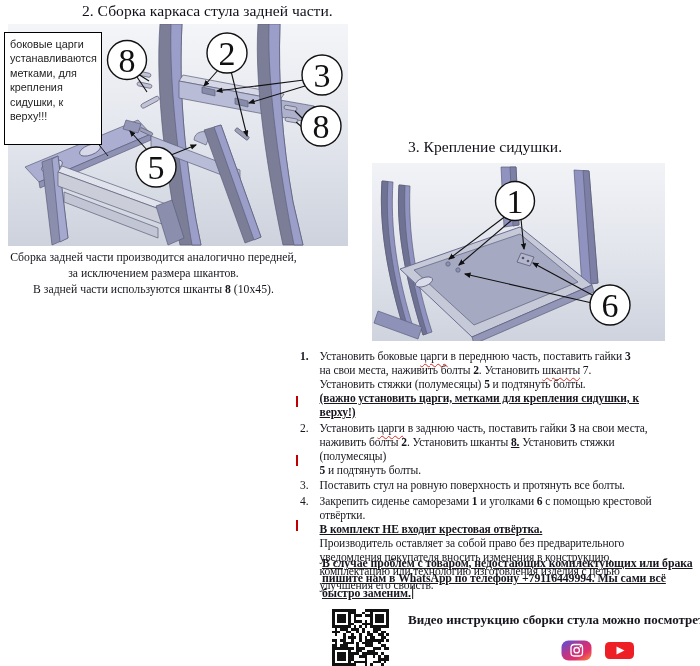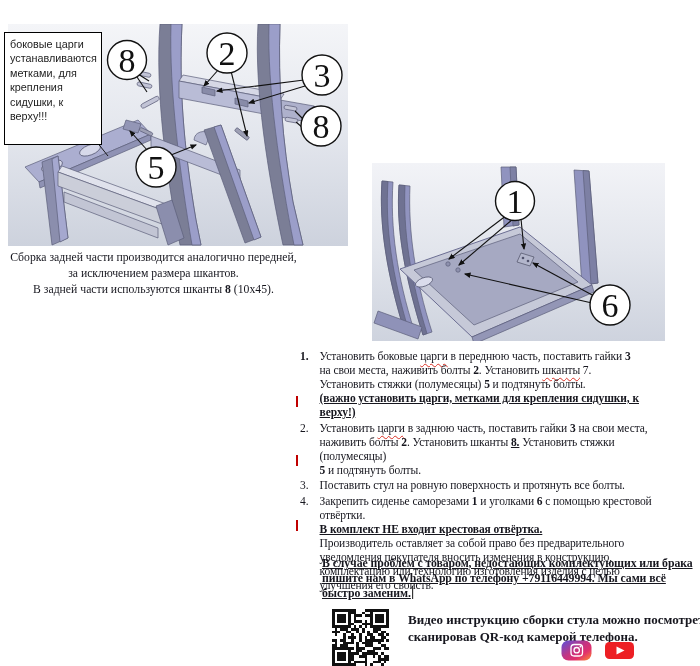--- a/index.html
+++ b/index.html
@@ -32,20 +32,21 @@
   .qr-caption{position:absolute;left:408px;top:612px;width:320px;font-size:13px;line-height:16.5px;}
   .icon-instagram{position:absolute;left:561px;top:640px;width:31px;height:21px;cursor:pointer;}
   .icon-youtube{position:absolute;left:605px;top:642px;width:29px;height:17px;cursor:pointer;}
   .change-bar{position:absolute;left:296px;width:2px;height:11px;background:#c00000;}
 </style>
 </head>
 <body>
 
 <div class="page">
 
+  <div class="title t2">2.  Сборка каркаса стула задней части.</div>
 
   <svg class="svg-left" viewBox="0 0 340 222">
     <defs>
       <linearGradient id="bgL" x1="0" y1="0" x2="0" y2="1">
         <stop offset="0" stop-color="#f4f5f8"></stop>
           <stop offset="0.5" stop-color="#e3e6ed"></stop>
           <stop offset="1" stop-color="#cdd2dd"></stop>
       </linearGradient>
       <marker id="arr" markerWidth="7" markerHeight="7" refX="5" refY="2.5" orient="auto">
           <path d="M0,0L6,2.5L0,5z" fill="#111"></path>
@@ -122,20 +123,21 @@
           <circle cx="148" cy="143" r="20" fill="#fff" stroke="#111" stroke-width="1.4"></circle>
           <text x="148" y="155">5</text>
         </g>
     </g>
   </svg>
 
   <div class="notebox">боковые царги устанавливаются метками, для крепления сидушки, к верху!!!</div>
 
   <div class="caption"><span class="seg-n">Сборка задней части производится аналогично передней,</span><br><span class="seg-n">за исключением размера шкантов.</span><br><span class="seg-n">В задней части используются шканты </span><span class="seg-b">8</span><span class="seg-n"> (10x45).</span></div>
 
+  <div class="title t3">3.  Крепление сидушки.</div>
 
   <svg class="svg-right" viewBox="0 0 293 178">
     <defs>
       <linearGradient id="bgR" x1="0" y1="0" x2="0" y2="1">
         <stop offset="0" stop-color="#f2f3f7"></stop>
           <stop offset="0.5" stop-color="#e2e5ec"></stop>
           <stop offset="1" stop-color="#ced3de"></stop>
       </linearGradient>
     </defs>
     <rect width="293" height="178" fill="url(#bgR)"></rect>
@@ -453,21 +455,21 @@
         <rect x="4" y="20" width="1" height="1"></rect>
         <rect x="5" y="20" width="1" height="1"></rect>
         <rect x="6" y="20" width="1" height="1"></rect>
         <rect x="7" y="20" width="1" height="1"></rect>
         <rect x="8" y="20" width="1" height="1"></rect>
         <rect x="12" y="20" width="1" height="1"></rect>
         <rect x="14" y="20" width="1" height="1"></rect>
         <rect x="18" y="20" width="1" height="1"></rect>
       </g>
     </svg>
-  <div class="qr-caption"><span class="seg-b">Видео инструкцию сборки стула можно посмотреть,</span><br><span class="seg-b">сканировав QR-код камерой телефона.</span></div>
+  <div class="qr-caption"><span class="seg-b">Видео инструкцию сборки стула можно посмотреть,</span><br></div>
 
   <svg class="icon-instagram" viewBox="0 0 31 21">
     <defs>
       <linearGradient id="ig" x1="0" y1="0" x2="1" y2="1">
         <stop offset="0" stop-color="#5851db"></stop>
           <stop offset="0.45" stop-color="#c13584"></stop>
         <stop offset="0.7" stop-color="#e1306c"></stop>
           <stop offset="1" stop-color="#fd8d32"></stop>
       </linearGradient>
     </defs>

